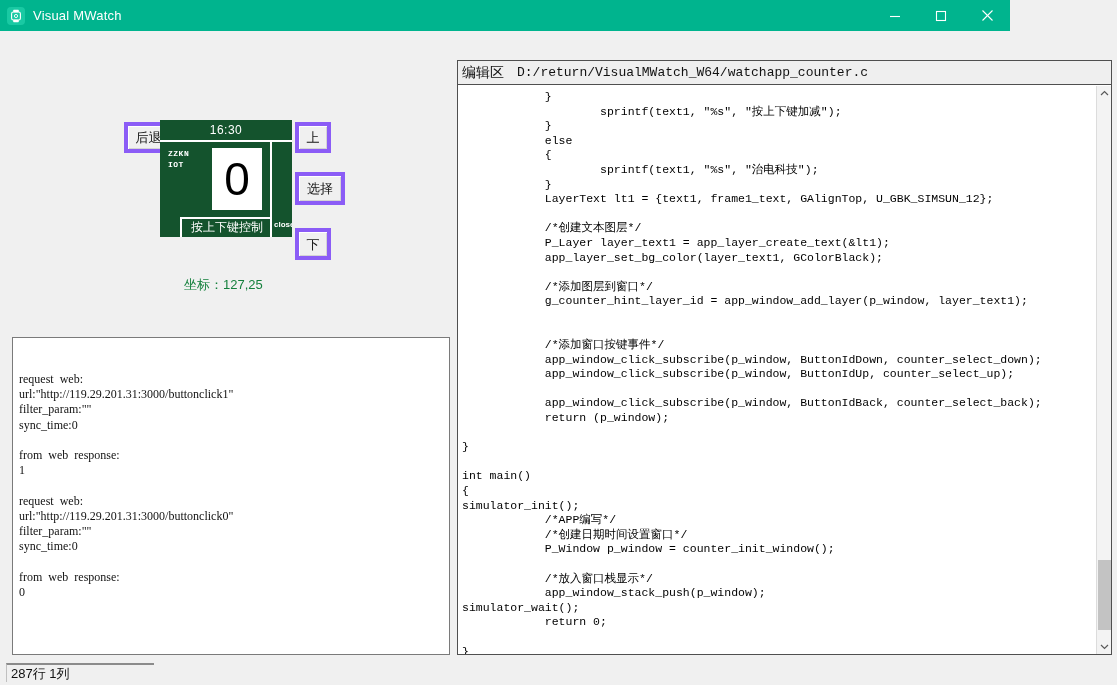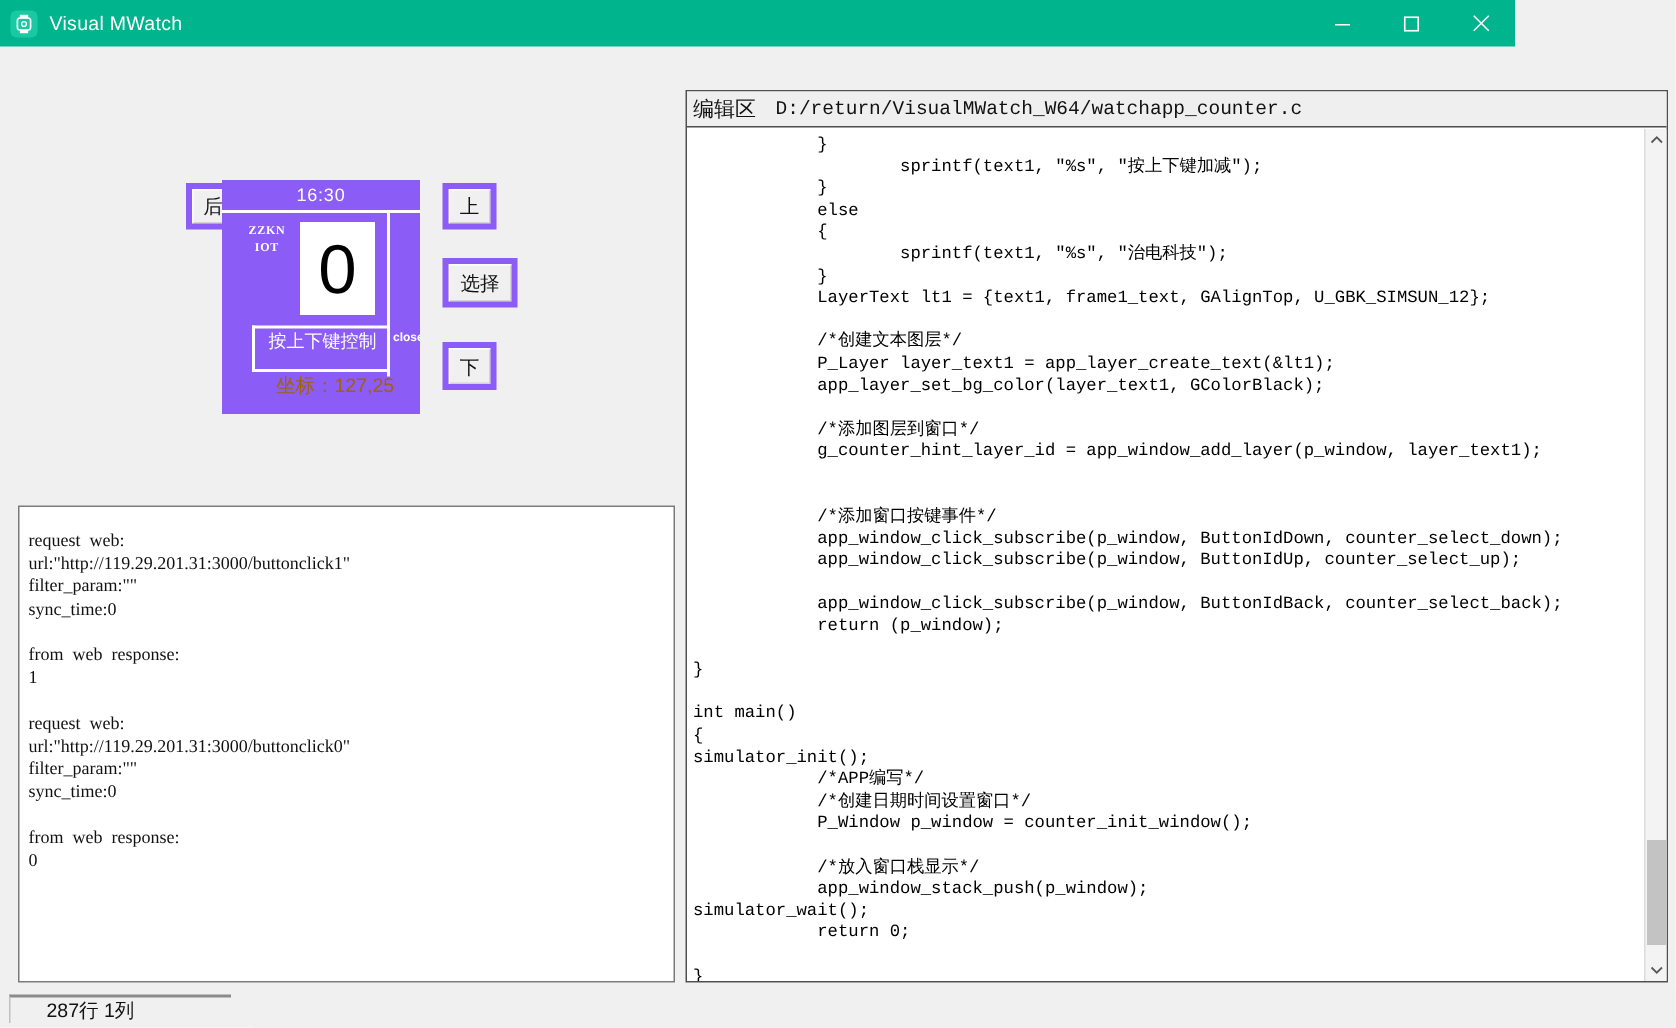--- a/index.html
+++ b/index.html
@@ -56,34 +56,34 @@
     display:flex;align-items:center;justify-content:center;
     line-height:1;
   }
   #btn-back{left:124px;top:122px;width:41px;height:23px;}
   #btn-up{left:295px;top:122px;width:28px;height:23px;}
   #btn-select{left:295px;top:172px;width:42px;height:25px;}
   #btn-down{left:295px;top:228px;width:28px;height:24px;}
 
   
   .watch{
-    position:absolute;left:148px;top:120px;width:132px;height:156px;
-    background:#8b5cf6;overflow:hidden;
+    position:absolute;left:160px;top:120px;width:132px;height:117px;
+    background:#14532d;overflow:hidden;
   }
   .watch-time{
     position:absolute;left:0;top:2px;width:132px;height:17px;
     color:#ffffff;font-size:12px;text-align:center;line-height:17px;
     font-family:"Liberation Sans", sans-serif;letter-spacing:.5px;
   }
   .time-rule{position:absolute;left:0;top:20px;width:132px;height:2px;background:#ffffff;}
   .right-rule{position:absolute;left:110px;top:20px;width:2px;height:111px;background:#ffffff;}
   .brand{
     position:absolute;left:8px;top:28px;width:44px;
     color:#ffffff;font-size:8px;line-height:11px;font-weight:bold;
-    font-family:Liberation Serif, serif;text-align:center;letter-spacing:.5px;
+    font-family:Liberation Mono, monospace;letter-spacing:.5px;
   }
   .counter-box{
     position:absolute;left:52px;top:28px;width:50px;height:62px;
     background:#ffffff;display:flex;align-items:center;justify-content:center;
   }
   .counter-num{
     color:#000000;font-size:46px;line-height:46px;
     font-family:"Liberation Sans", sans-serif;
   }
   .hint-box{
@@ -95,40 +95,40 @@
   .lbl-open{
     position:absolute;left:114px;top:22px;color:#ffffff;font-size:8px;font-weight:normal;
     font-family:"Liberation Sans", sans-serif;
     margin-left:28px;
   }
   .lbl-close{
     position:absolute;left:114px;top:100px;color:#ffffff;font-size:8px;font-weight:bold;
     font-family:"Liberation Sans", sans-serif;
   }
   .coords{
-    position:absolute;left:184px;top:248px;font-size:13px;color:#a16207;
+    position:absolute;left:184px;top:276px;font-size:13px;color:#15803d;
     font-family:"Liberation Sans", sans-serif;
   }
 
   
   .logpanel{
     position:absolute;left:12px;top:337px;width:438px;height:318px;
     background:#ffffff;border:1px solid #7a7a7a;box-sizing:border-box;
   }
   .log-header{
     position:absolute;left:0;top:0;width:100%;height:18px;
     background:#efefef;border-bottom:1px solid #7a7a7a;box-sizing:border-box;
     display:flex;align-items:center;
   }
   .log-title{
     font-size:13px;color:#111;padding-left:5px;
     font-family:"Liberation Sans", sans-serif;
   }
   .log-body{
-    position:absolute;left:0;top:11px;width:100%;height:266px;
+    position:absolute;left:0;top:30px;width:100%;height:266px;
     overflow:hidden;padding:4px 0 0 6px;box-sizing:border-box;
     font-family:"Liberation Serif", serif;
     font-size:12px;color:#111;line-height:15.2px;white-space:pre;
   }
 
   
   .editorpanel{
     position:absolute;left:457px;top:60px;width:655px;height:595px;
     background:#ffffff;border:1px solid #4f4f4f;box-sizing:border-box;
   }
@@ -166,21 +166,21 @@
     position:absolute;left:1px;width:13px;top:474px;height:70px;background:#c3c3c3;
   }
 
   
   .statusbar{
     position:absolute;left:0;bottom:0;width:1117px;height:25px;background:#f0f0f0;
   }
   .status-cell{
     position:absolute;left:6px;top:3px;width:148px;height:19px;
     border-top:2px solid #8b8b8b;border-left:1px solid #c0c0c0;
-    box-sizing:border-box;display:flex;align-items:center;padding-left:20px;
+    box-sizing:border-box;display:flex;align-items:center;
   }
   .status-text{
     font-size:13px;color:#111;padding-left:4px;
     font-family:"Liberation Sans", sans-serif;
   }
 </style>
 </head>
 <body>
 
 <div class="app">

